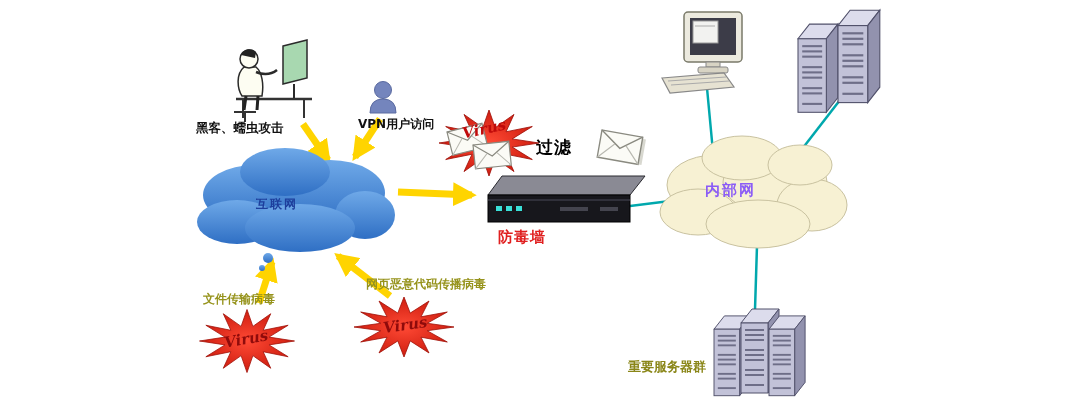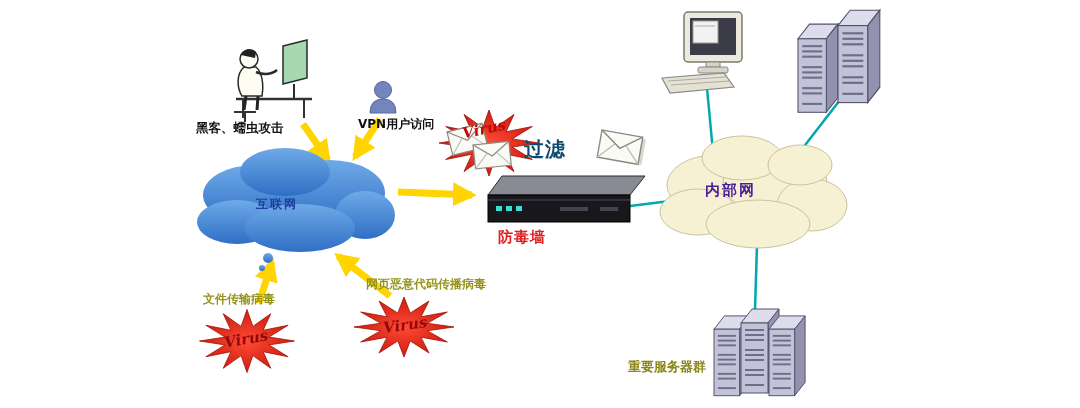--- a/index.html
+++ b/index.html
@@ -159,26 +159,26 @@
 </svg>
 
 <div class="lbl" style="left:196px;top:120px;font-size:12.5px;color:#111;">黑客、蠕虫攻击</div>
 
 <div class="lbl" style="left:343px;top:116px;font-size:12px;color:#111;margin-left:15px;">VPN用户访问</div>
 
 <div class="lbl" style="left:256px;top:196px;font-size:12px;color:#1d3e9c;letter-spacing:2px;">互联网</div>
 
 <div class="virus" style="left:462px;top:120px;transform:rotate(-12deg);color:#c00a0a;">Virus</div>
 
-<div class="lbl" style="left:524px;top:136px;font-size:20px;color:#0c4a6e;letter-spacing:1px;">过滤</div>
+<div class="lbl" style="left:536px;top:136px;font-size:17px;color:#000000;letter-spacing:1px;">过滤</div>
 
 <div class="lbl" style="left:498px;top:228px;font-size:15px;color:#e02020;letter-spacing:1px;">防毒墙</div>
 
 
-<div class="lbl" style="left:705px;top:181px;font-size:15px;color:#4c1d95;letter-spacing:2px;">内部网</div>
+<div class="lbl" style="left:705px;top:181px;font-size:15px;color:#8b5cf6;letter-spacing:2px;">内部网</div>
 
 <div class="lbl" style="left:203px;top:291px;font-size:12px;color:#96931c;">文件传输病毒</div>
 
 <div class="lbl" style="left:366px;top:276px;font-size:12px;color:#96931c;">网页恶意代码传播病毒</div>
 
 <div class="virus" style="left:224px;top:330px;transform:rotate(-10deg);">Virus</div>
 
 <div class="virus" style="left:383px;top:316px;transform:rotate(-8deg);">Virus</div>
 
 <div class="lbl" style="left:628px;top:358px;font-size:13px;color:#8a8618;">重要服务器群</div>

